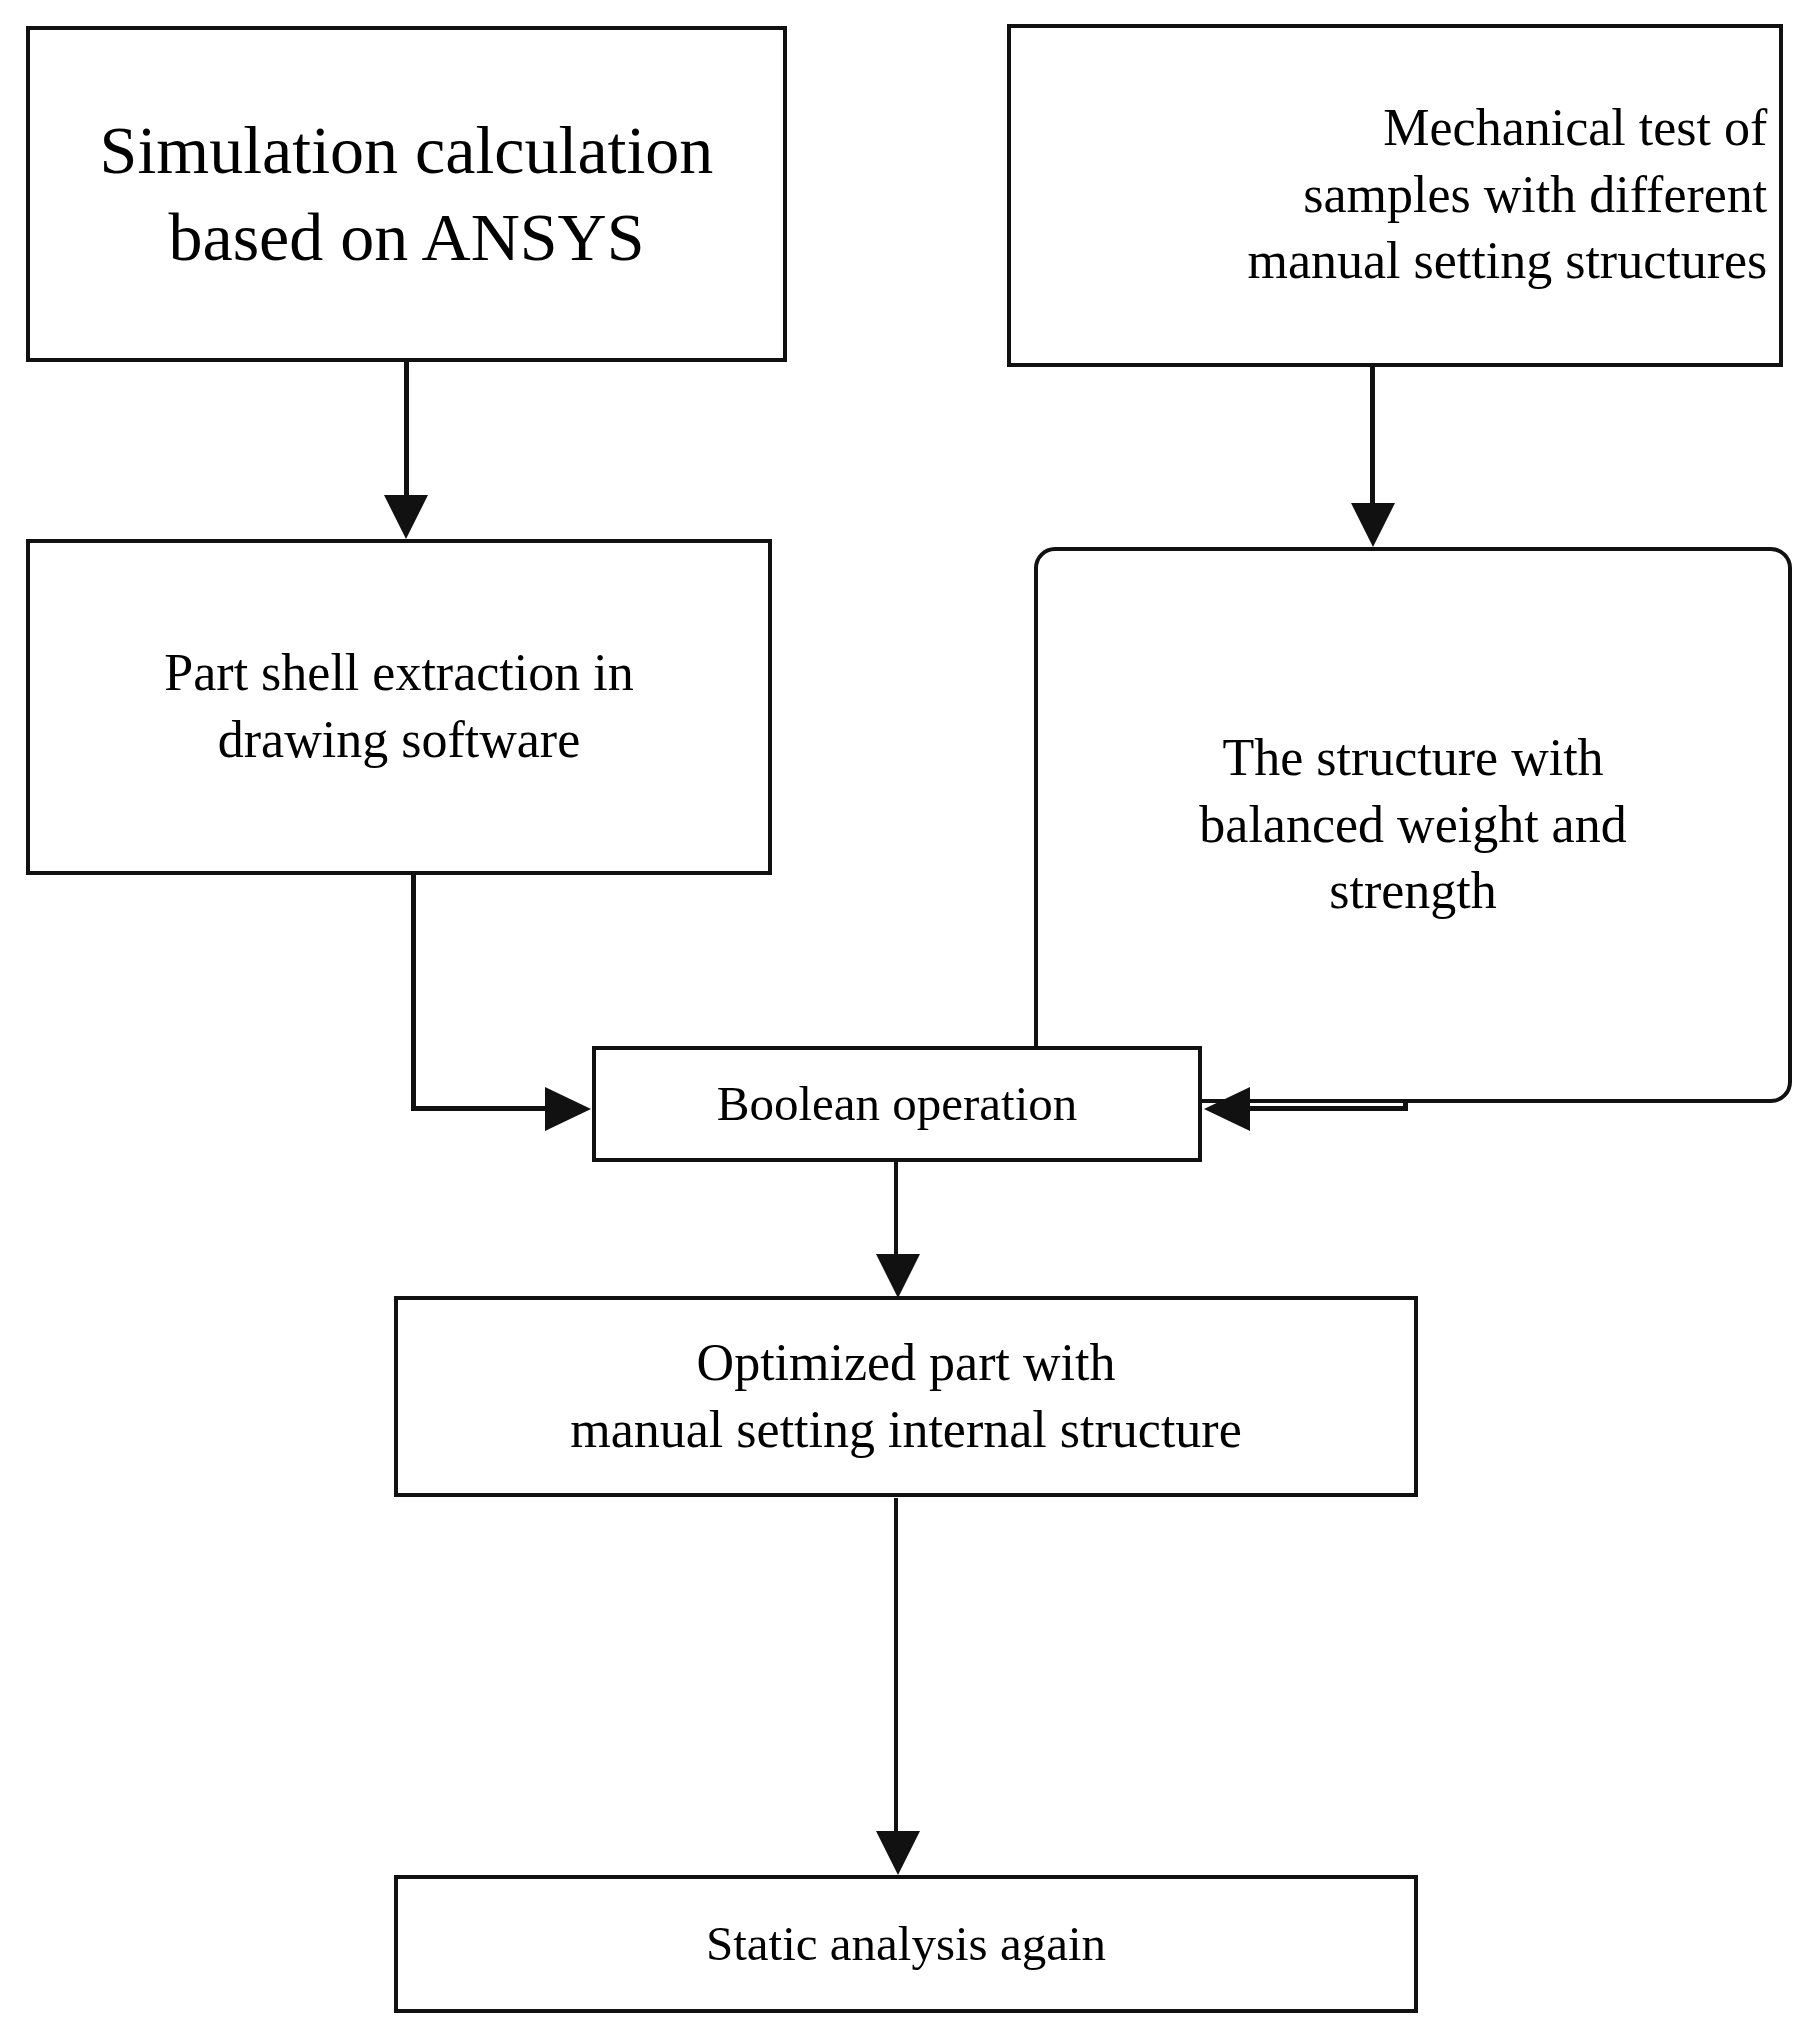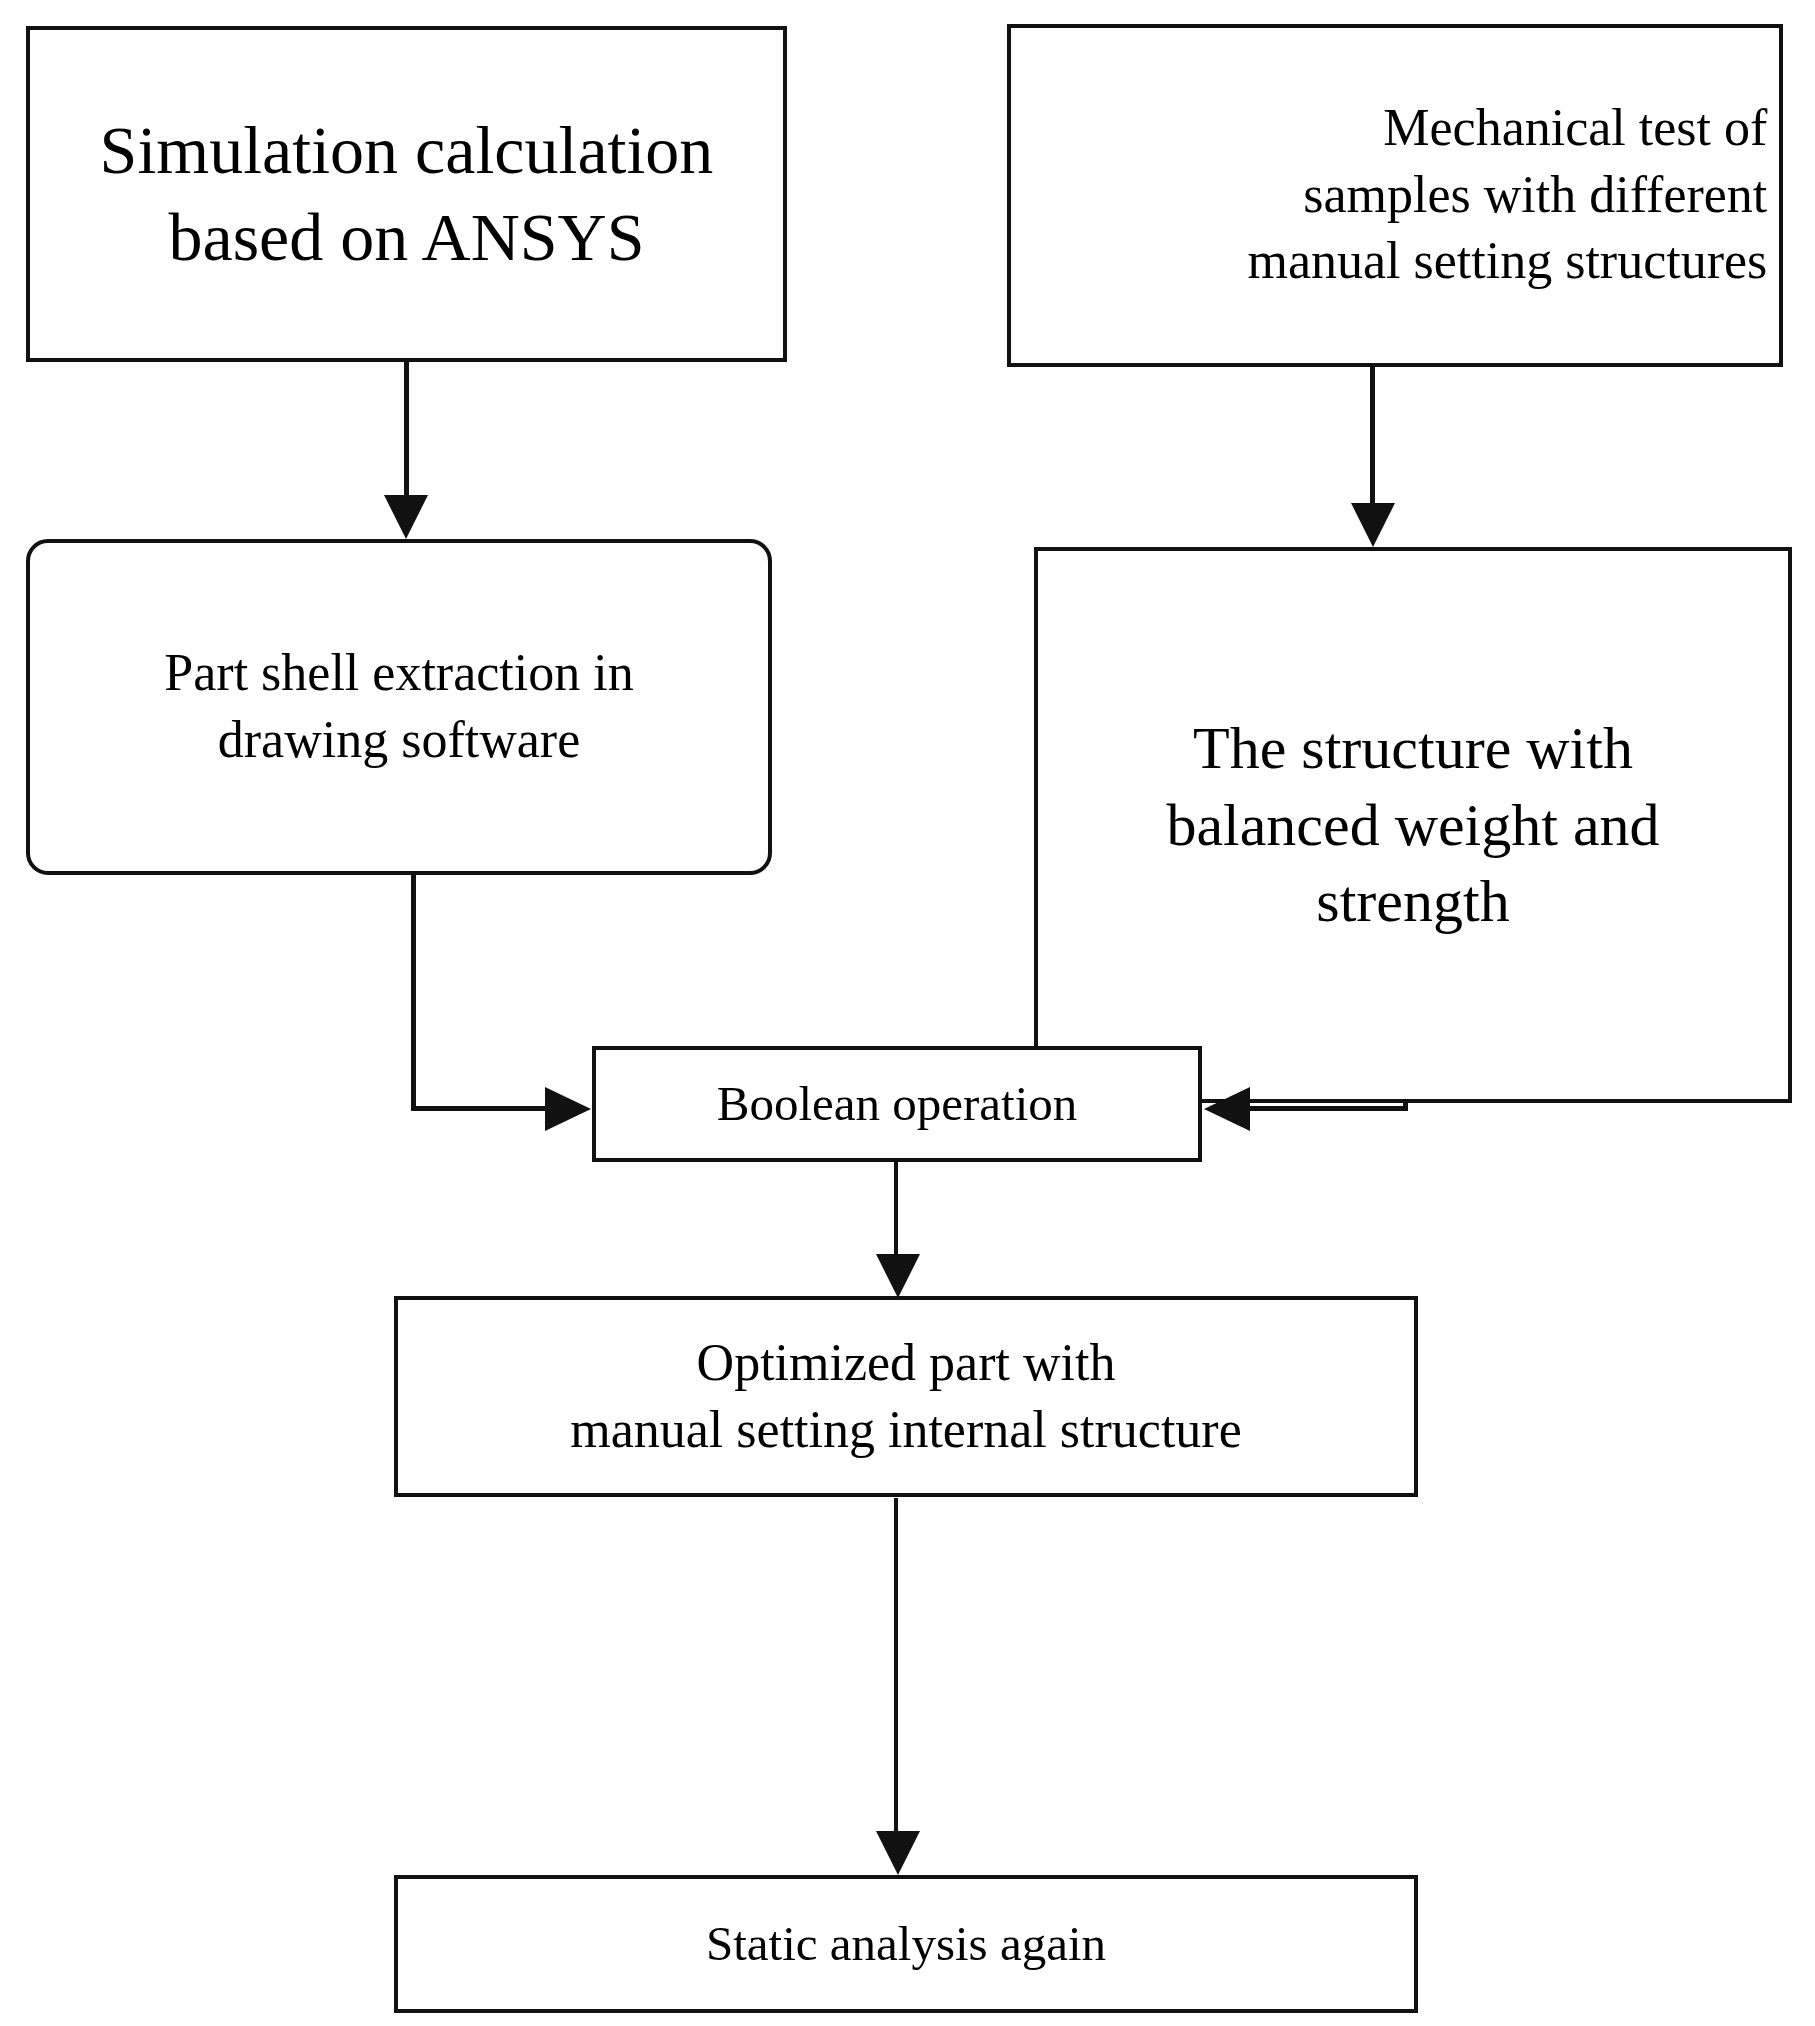--- a/index.html
+++ b/index.html
@@ -32,22 +32,22 @@
   }
   .node-text {
     display: block;
     width: 100%;
     white-space: pre-line;
   }
 
   
   #node-simulation  { left: 26px;   top: 26px;   width: 761px;  height: 336px; font-size: 68px; }
   #node-mechtest    { left: 1007px; top: 23.5px;   width: 776px;  height: 343px; font-size: 52px; text-align: right; }
-  #node-shell       { left: 26px;   top: 539px;  width: 746px;  height: 336px; font-size: 52px; border-radius: 22px; }
-  #node-balanced    { left: 1034px; top: 547px;  width: 758px;  height: 556px; font-size: 60px; }
+  #node-shell       { left: 26px;   top: 539px;  width: 746px;  height: 336px; font-size: 52px; }
+  #node-balanced    { left: 1034px; top: 547px;  width: 758px;  height: 556px; font-size: 52px; border-radius: 21px; }
   #node-boolean     { left: 592px;  top: 1046px; width: 610px;  height: 116px; font-size: 49px; }
   #node-optimized   { left: 394px;  top: 1296px; width: 1024px; height: 201px; font-size: 52px; }
   #node-static      { left: 394px;  top: 1875px; width: 1024px; height: 138px; font-size: 49px; }
 
   
   .edge-v {
     position: absolute;
     width: 5px;
     background: #111111;
   }

